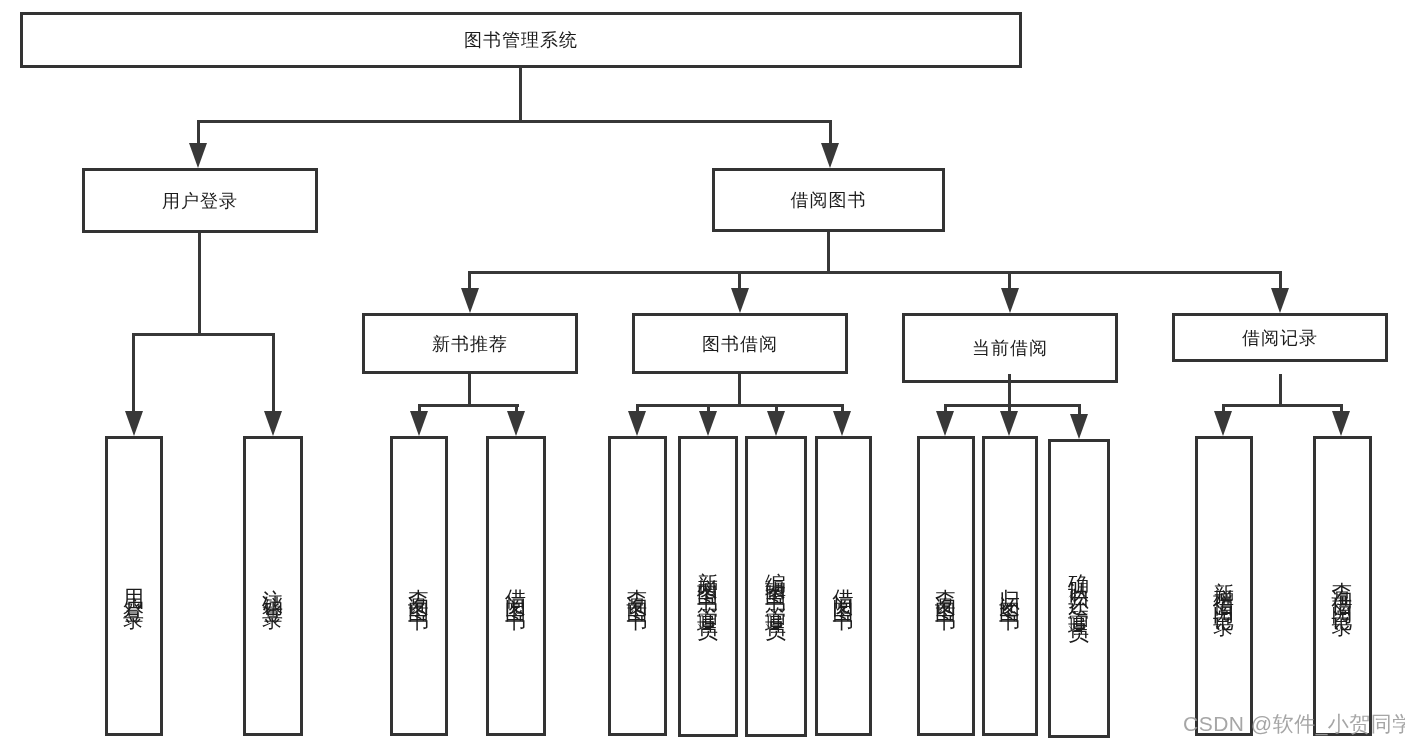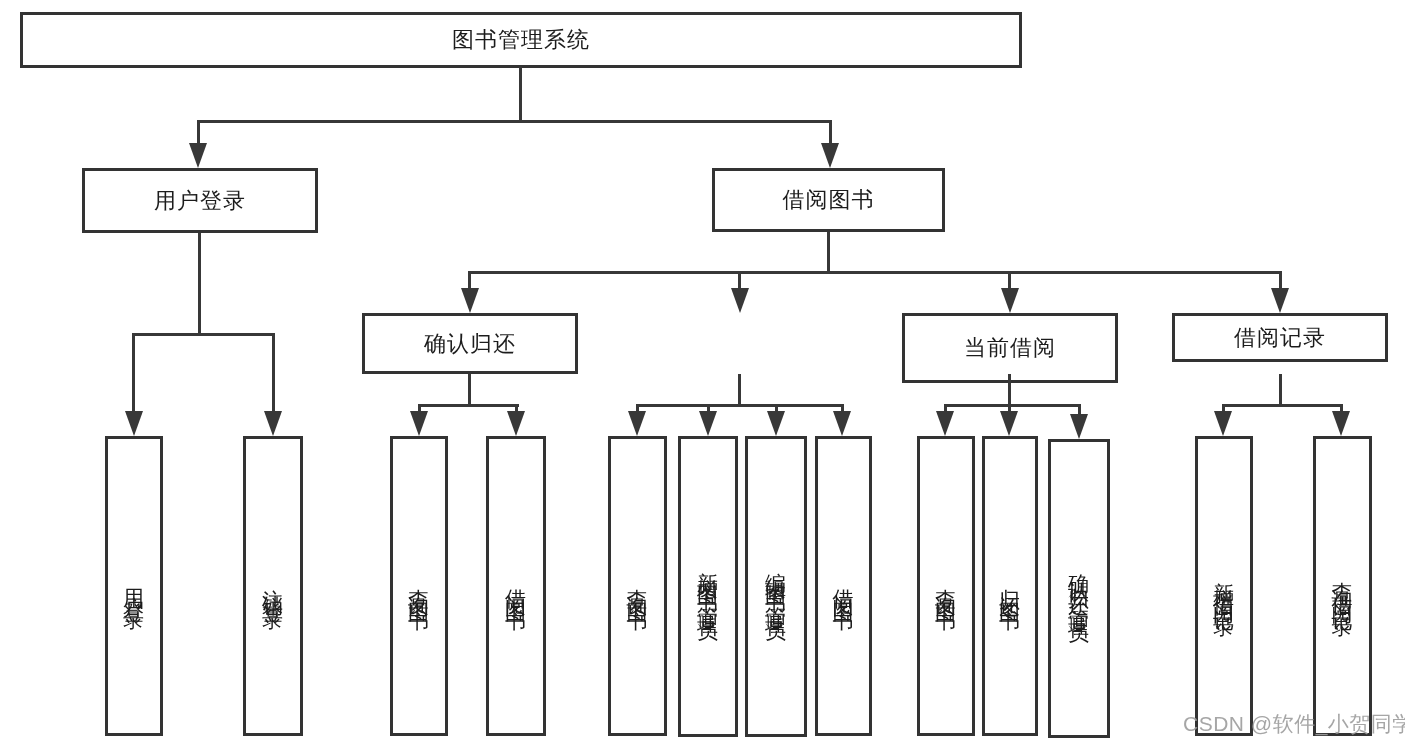--- a/index.html
+++ b/index.html
@@ -3,21 +3,21 @@
 <meta charset="utf-8">
 <style>
   html,body{margin:0;padding:0;background:#ffffff;}
   #stage{
     position:relative;width:1405px;height:747px;background:#ffffff;
     font-family:"Liberation Sans",sans-serif;color:#1c1c1c;overflow:hidden;
   }
   .node{
     position:absolute;box-sizing:border-box;background:#ffffff;
     border:3px solid #333333;display:flex;align-items:center;justify-content:center;
-    font-size:22px;letter-spacing:1px;color:#1c1c1c;
+    font-size:18px;letter-spacing:1px;color:#1c1c1c;
   }
   .leaf{
     writing-mode:vertical-rl;text-orientation:mixed;
     font-size:21px;letter-spacing:7px;line-height:1;
     display:flex;align-items:center;justify-content:center;
   }
   .vline,.hline{position:absolute;background:#383838;}
   .vline{width:3px;}
   .hline{height:3px;}
   .arrow{
@@ -34,22 +34,23 @@
 <body>
 
 <div id="stage">
 
   <div class="node" style="left:20px;top:12px;width:1002px;height:56px;">图书管理系统</div>
 
   <div class="node" style="left:82px;top:168px;width:236px;height:65px;">用户登录</div>
 
   <div class="node" style="left:712px;top:168px;width:233px;height:64px;">借阅图书</div>
 
-  <div class="node" style="left:362px;top:313px;width:216px;height:61px;">确认归还</div>
+  <div class="node" style="left:362px;top:313px;width:216px;height:61px;">新书推荐</div>
 
+  <div class="node" style="left:632px;top:313px;width:216px;height:61px;">图书借阅</div>
 
   <div class="node" style="left:902px;top:313px;width:216px;height:70px;">当前借阅</div>
 
   <div class="node" style="left:1172px;top:313px;width:216px;height:49px;">借阅记录</div>
 
   <div class="node leaf" style="left:105px;top:436px;width:58px;height:300px;">用户登录</div>
 
   <div class="node leaf" style="left:243px;top:436px;width:60px;height:300px;">注销登录</div>
 
   <div class="node leaf" style="left:390px;top:436px;width:58px;height:300px;">查询图书</div>

